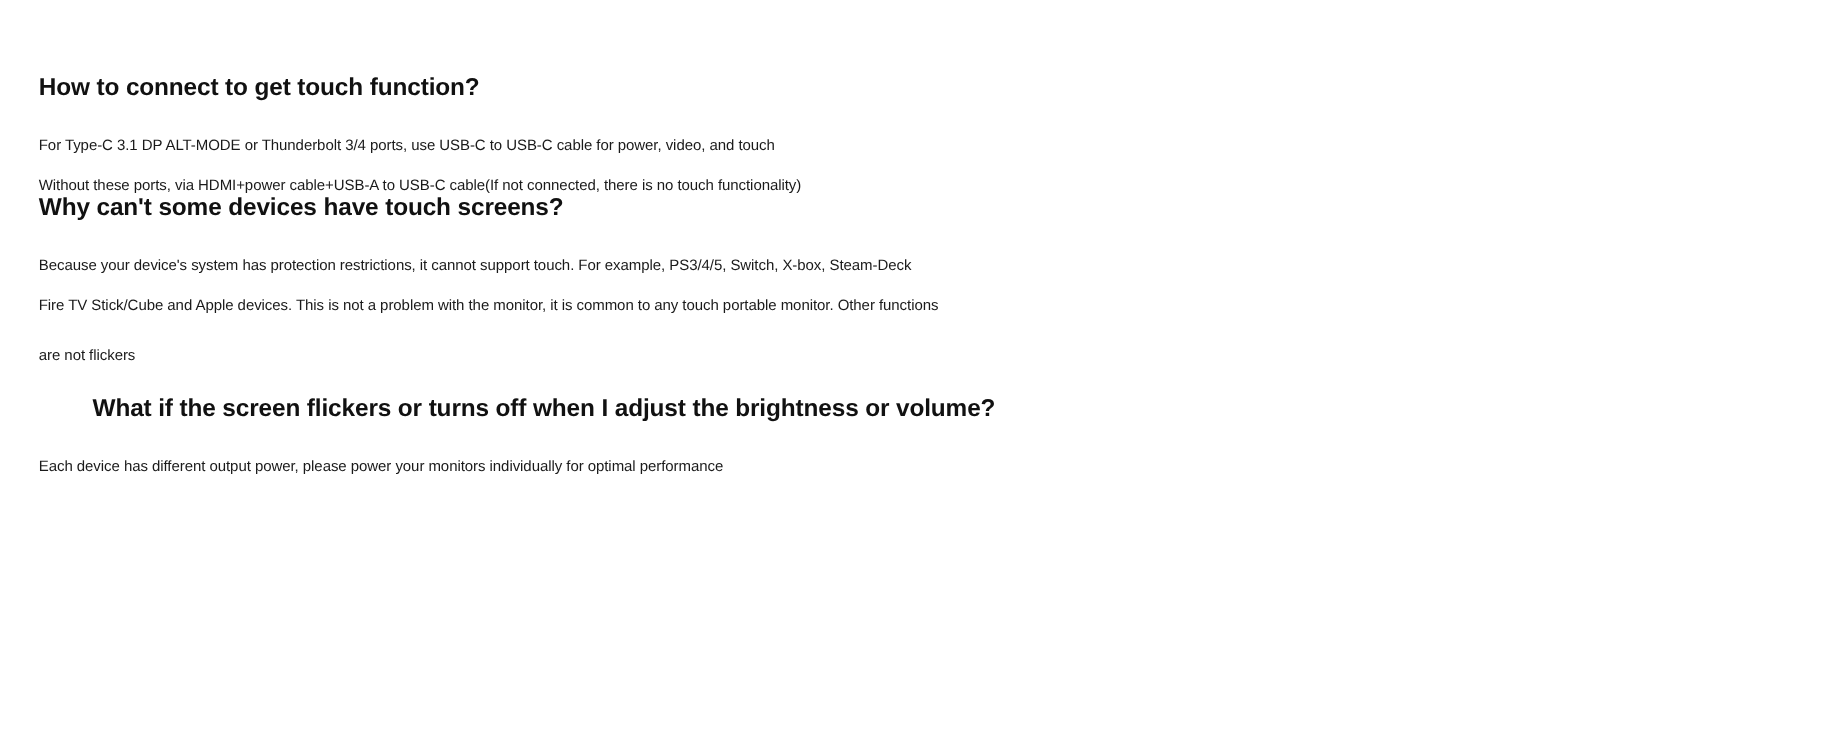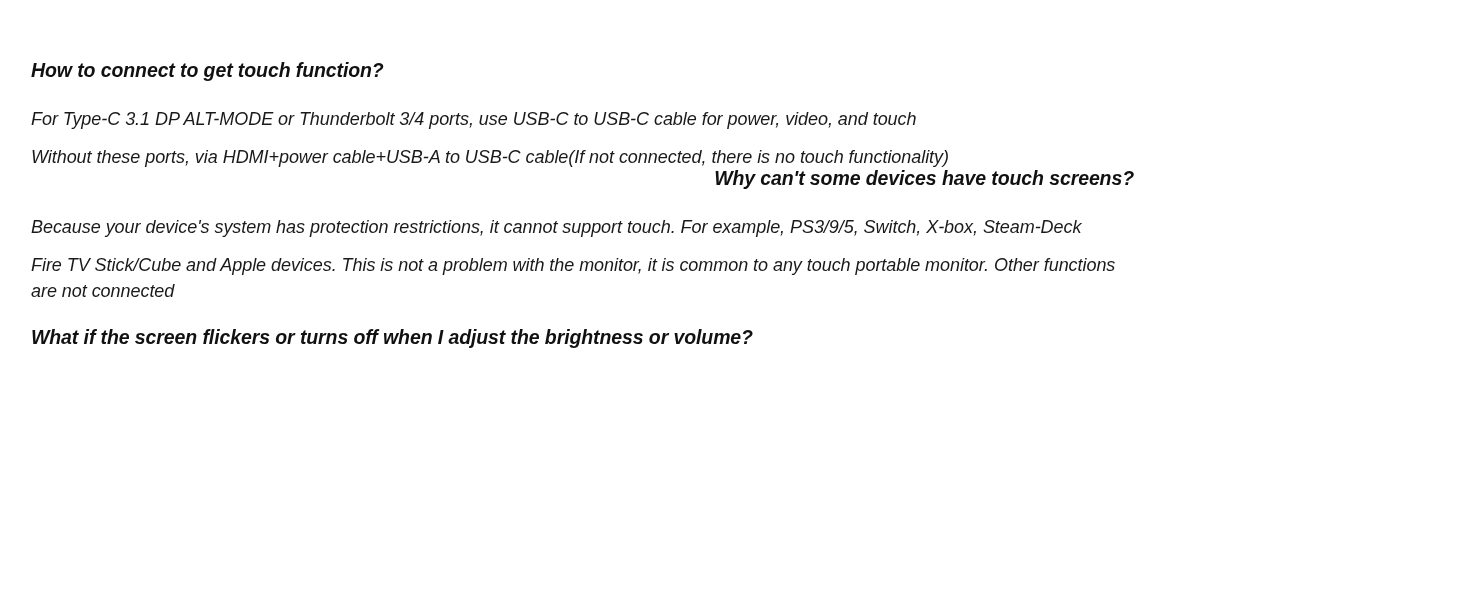--- a/index.html
+++ b/index.html
@@ -13,78 +13,78 @@
     font-family: "Liberation Sans", sans-serif;
     color: #1a1a1a;
     overflow: hidden;
   }
   .page {
     position: relative;
     width: 1164px;
     height: 600px;
     box-sizing: border-box;
     padding: 58px 30px 0 31px;
-    font-style: italic;
   }
   .faq-block {
     margin: 0;
   }
   .q {
     font-size: 19.5px;
     font-weight: bold;
     color: #111111;
     line-height: 1.28;
     margin: 0;
     letter-spacing: -0.1px;
   }
   .a-line {
-    font-size: 18px;
+    font-size: 12px;
     font-weight: normal;
     color: #1a1a1a;
     line-height: 1.0;
     margin: 0;
     letter-spacing: -0.05px;
     white-space: pre-wrap;
   }
 
   
   .block-1 .q { margin-bottom: 27px; }
   .block-1 .a-line:nth-of-type(1) { margin-bottom: 20px; }
   .block-1 .a-line:nth-of-type(2) { }
 
   .block-2 .q { margin-bottom: 24px; }
   .block-2 .a-line { margin-bottom: 34px; }
 
-  .block-3 .q { margin-bottom: 27px; text-align: right; }
+  .block-3 .q { margin-bottom: 27px; }
   .block-3 .a-line:nth-of-type(1) { margin-bottom: 20px; }
-  .block-3 .a-line:nth-of-type(2) { margin-bottom: 8px; }
+  .block-3 .a-line:nth-of-type(2) { margin-bottom: 28px; }
   .block-3 .a-line:nth-of-type(3) { margin-bottom: 25px; }
 
-  .block-4 .q { margin-bottom: 27px; }
+  .block-4 .q { margin-bottom: 27px; margin-left: 43px; }
   .block-4 .a-line { margin-bottom: 33px; }
 
   .block-5 .q { margin-bottom: 18px; }
 </style>
 </head>
 <body>
 
 <div class="page">
 
   <section class="faq-block block-1">
     <h2 class="q">How to connect to get touch function?</h2>
     <p class="a-line">For Type-C 3.1 DP ALT-MODE or Thunderbolt 3/4 ports, use USB-C to USB-C cable for power, video, and touch</p>
     <p class="a-line">Without these ports, via HDMI+power cable+USB-A to USB-C cable(If not connected, there is no touch functionality)</p>
   </section>
 
 
   <section class="faq-block block-3">
     <h2 class="q">Why can't some devices have touch screens?</h2>
-    <p class="a-line">Because your device's system has protection restrictions, it cannot support touch. For example, PS3/9/5, Switch, X-box, Steam-Deck</p>
+    <p class="a-line">Because your device's system has protection restrictions, it cannot support touch. For example, PS3/4/5, Switch, X-box, Steam-Deck</p>
     <p class="a-line">Fire TV Stick/Cube and Apple devices. This is not a problem with the monitor, it is common to any touch portable monitor. Other functions</p>
-    <p class="a-line">are not connected</p>
+    <p class="a-line">are not flickers</p>
   </section>
 
   <section class="faq-block block-4">
     <h2 class="q">What if the screen flickers or turns off when I adjust the brightness or volume?</h2>
+    <p class="a-line">Each device has different output power, please power your monitors individually for optimal performance</p>
   </section>
 
 
 </div>
 
 </body></html>

